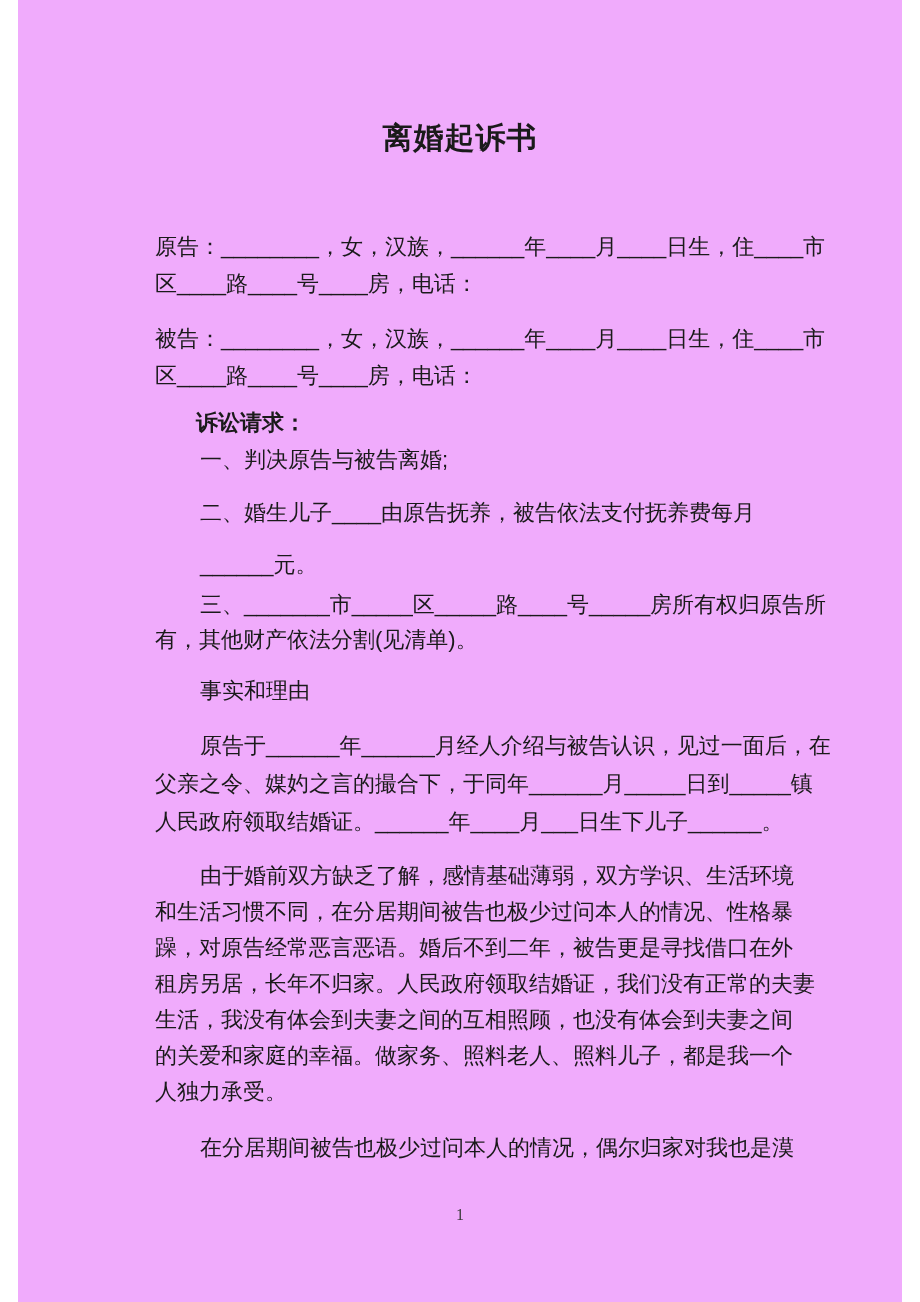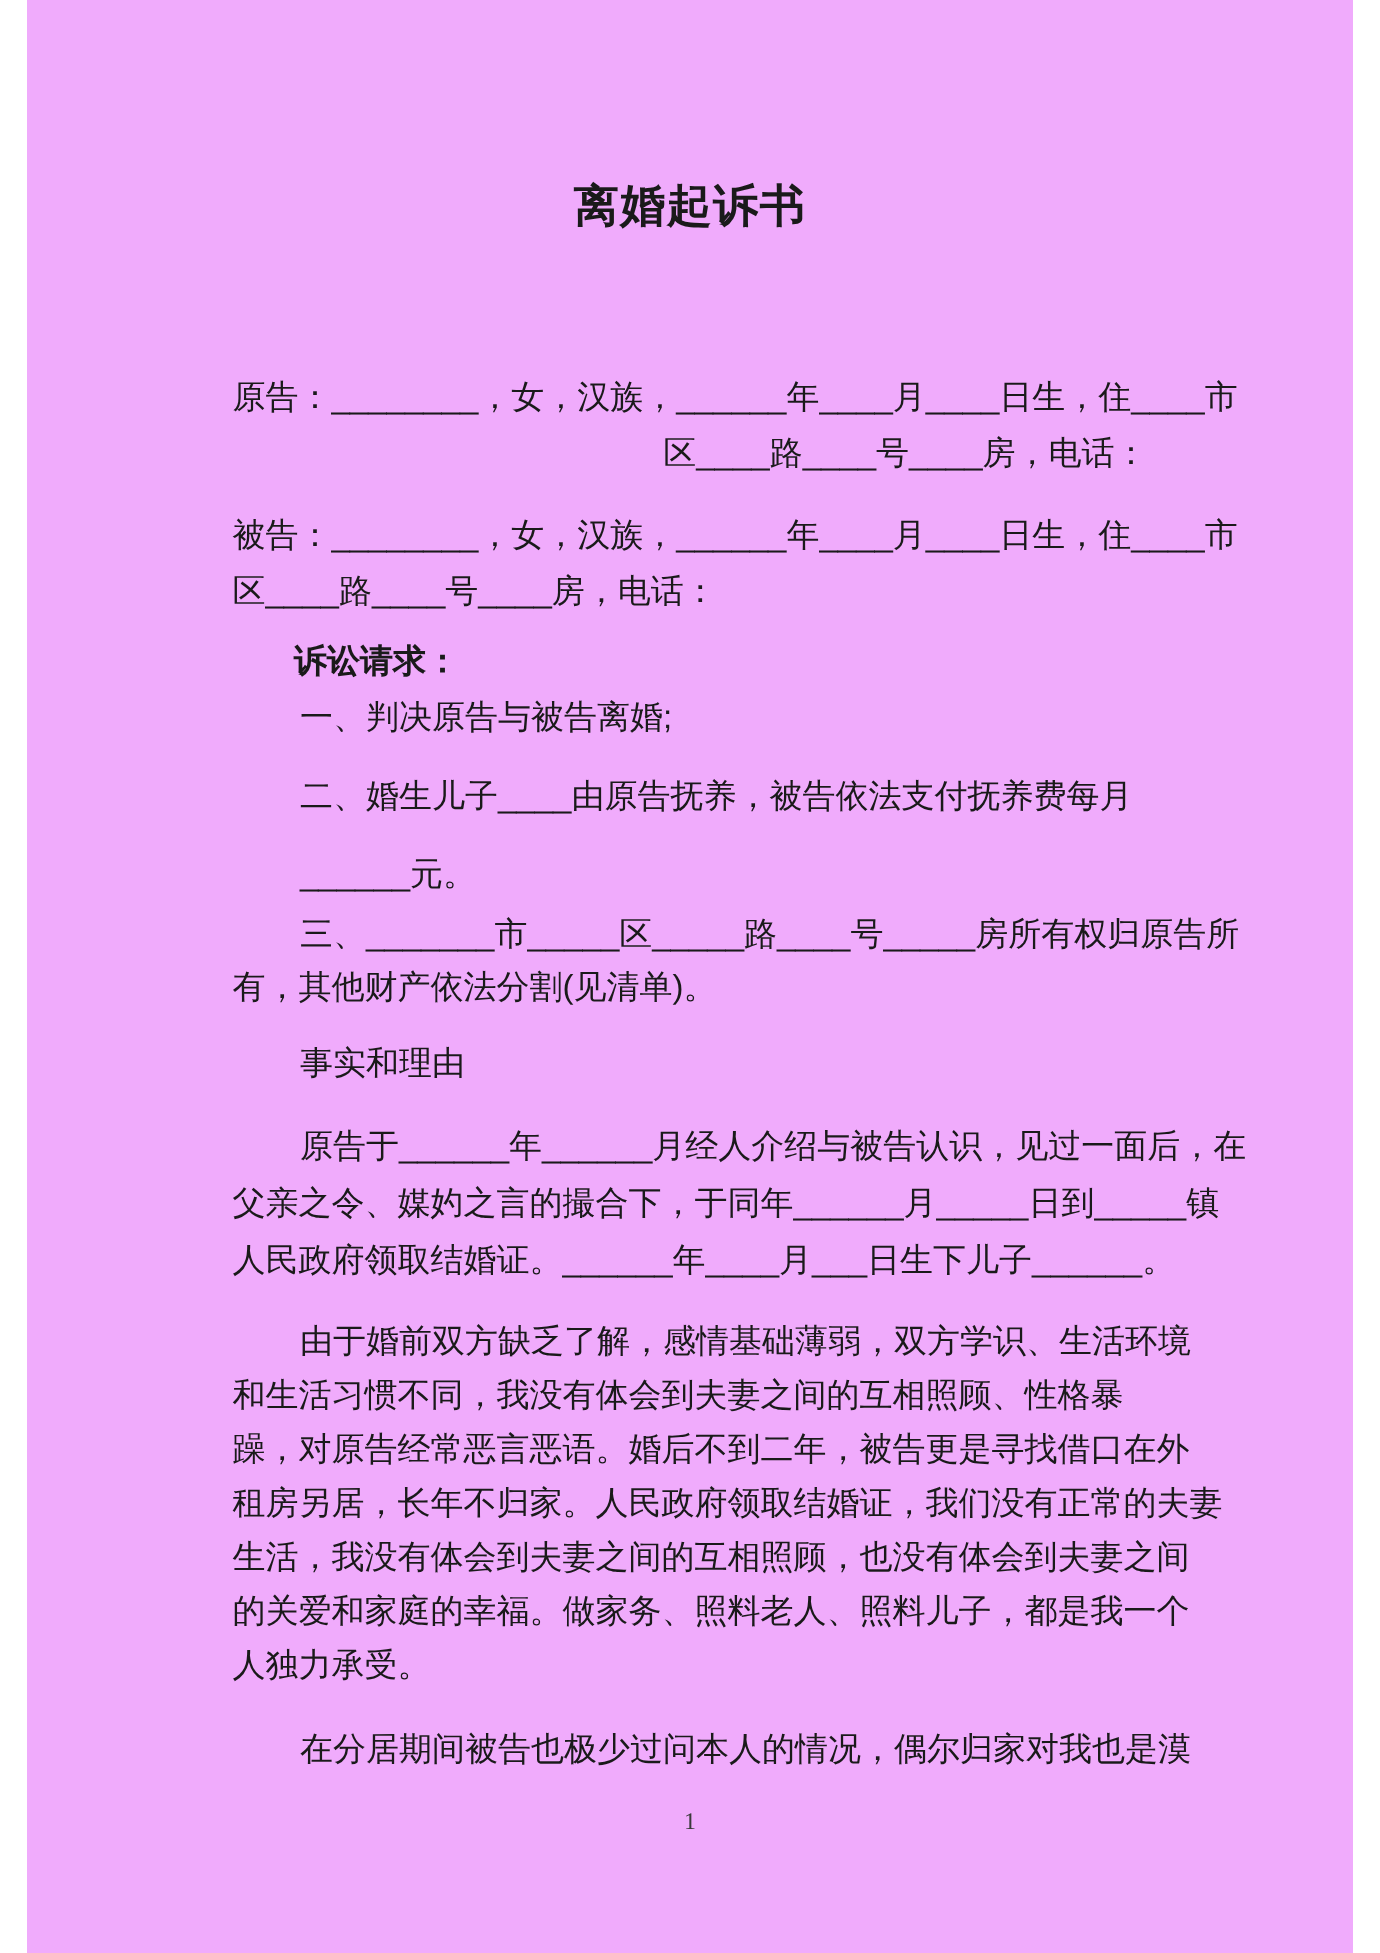--- a/index.html
+++ b/index.html
@@ -16,21 +16,21 @@
   }
   .line{
     font-size:22px;line-height:37px;white-space:nowrap;
     height:37px;overflow:visible;
   }
   .lh35 .line{line-height:35px;height:35px;}
   .lh38 .line{line-height:38px;height:38px;}
   .lh36 .line{line-height:36px;height:36px;}
   .indent{padding-left:45px;}
   .bold{font-weight:700;}
-  .m-p1{margin-top:86px;text-align:right;}
+  .m-p1{margin-top:68px;}
   .m-p2{margin-top:18px;}
   .m-h1{margin-top:10px;margin-left:41px;}
   .m-c1{margin-top:0;}
   .m-c2a{margin-top:16px;}
   .m-c2b{margin-top:15px;}
   .m-c3{margin-top:4px;}
   .m-h2{margin-top:15px;}
   .m-f1{margin-top:18px;}
   .m-f2{margin-top:17px;}
   .m-f3{margin-top:19px;}
@@ -77,21 +77,21 @@
     <div class="line indent m-h2">事实和理由</div>
 
     <div class="m-f1 lh38">
       <div class="line indent">原告于______年______月经人介绍与被告认识，见过一面后，在</div>
       <div class="line">父亲之令、媒妁之言的撮合下，于同年______月_____日到_____镇</div>
       <div class="line">人民政府领取结婚证。______年____月___日生下儿子______。</div>
     </div>
 
     <div class="m-f2 lh36">
       <div class="line indent">由于婚前双方缺乏了解，感情基础薄弱，双方学识、生活环境</div>
-      <div class="line">和生活习惯不同，我没有体会到夫妻之间的互相照顾、性格暴</div>
+      <div class="line">和生活习惯不同，在分居期间被告也极少过问本人的情况、性格暴</div>
       <div class="line">躁，对原告经常恶言恶语。婚后不到二年，被告更是寻找借口在外</div>
       <div class="line">租房另居，长年不归家。人民政府领取结婚证，我们没有正常的夫妻</div>
       <div class="line">生活，我没有体会到夫妻之间的互相照顾，也没有体会到夫妻之间</div>
       <div class="line">的关爱和家庭的幸福。做家务、照料老人、照料儿子，都是我一个</div>
       <div class="line">人独力承受。</div>
     </div>
 
     <div class="m-f3">
       <div class="line indent">在分居期间被告也极少过问本人的情况，偶尔归家对我也是漠</div>
     </div>

